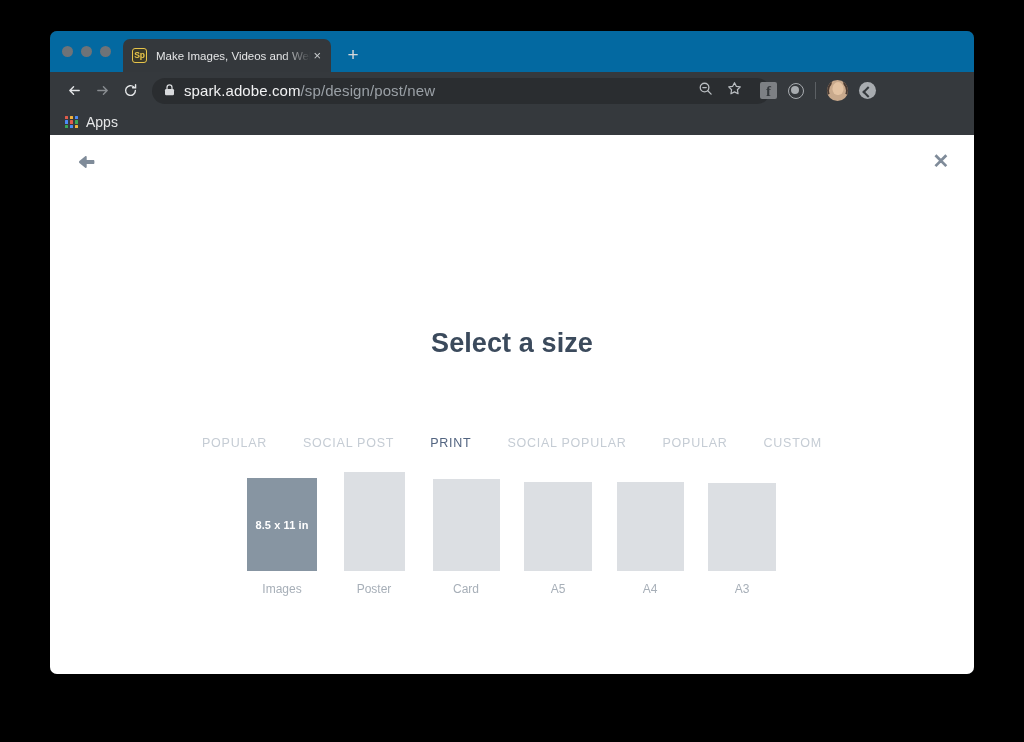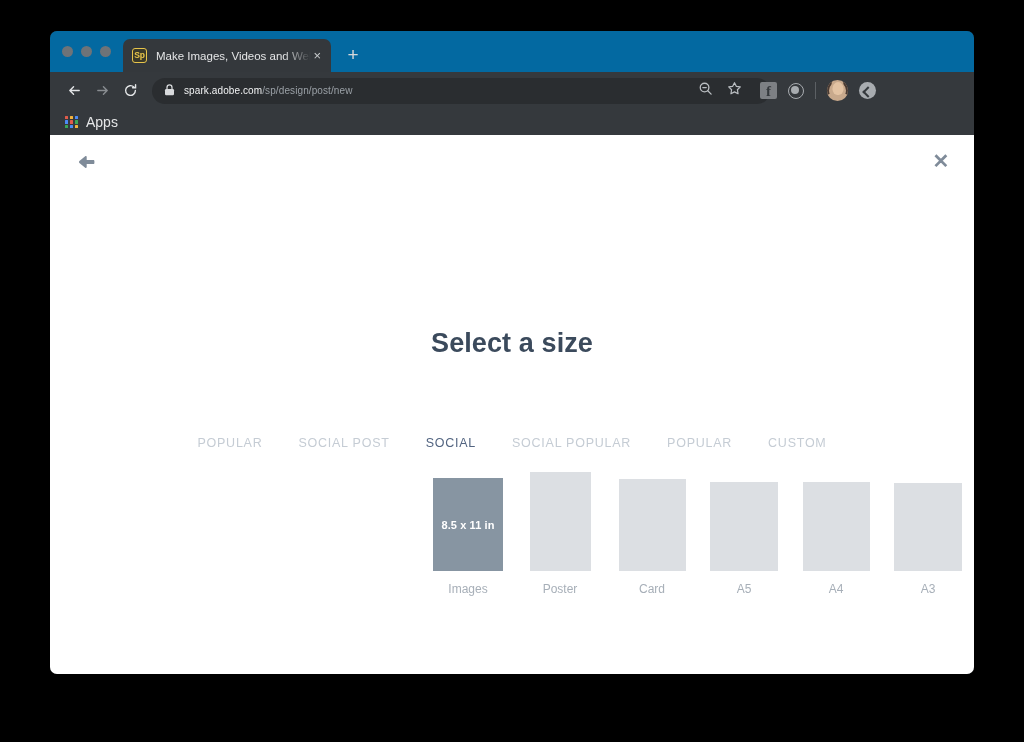--- a/index.html
+++ b/index.html
@@ -133,21 +133,21 @@
     max-width: 618px;
     background: #2a2d30;
     border-radius: 13px;
     display: flex;
     align-items: center;
     padding: 0 12px;
     cursor: text;
   }
   #lock-icon { flex: 0 0 11px; margin-right: 9px; }
   #url-text {
-    font-size: 10px;
+    font-size: 15px;
     color: #f1f2f3;
     white-space: nowrap;
     letter-spacing: 0.1px;
   }
   #url-text .url-path { color: #9aa0a6; }
 
   #omnibox-actions {
     display: flex;
     align-items: center;
     margin-left: -72px;
@@ -324,21 +324,21 @@
     cursor: pointer;
     white-space: nowrap;
   }
   .cat-tab.active { color: #526480; }
 
   #size-grid {
     position: absolute;
     top: 337px;
     left: 0; right: 0;
     display: flex;
-    justify-content: flex-end;
+    justify-content: center;
     align-items: flex-end;
     gap: 0;
   }
   .size-card {
     width: 92px;
     display: flex;
     flex-direction: column;
     align-items: center;
     cursor: pointer;
   }
@@ -464,21 +464,21 @@
       </svg>
     </div>
 
     <div id="close-button">✕</div>
 
     <div id="page-title">Select a size</div>
 
     <div id="category-tabs">
         <div class="cat-tab">POPULAR</div>
         <div class="cat-tab">SOCIAL POST</div>
-        <div class="cat-tab active">SOCIAL</div>
+        <div class="cat-tab active">PRINT</div>
         <div class="cat-tab">SOCIAL POPULAR</div>
         <div class="cat-tab">POPULAR</div>
         <div class="cat-tab">CUSTOM</div>
       </div>
 
     <div id="size-grid">
         <div class="size-card selected">
           <div class="size-thumb" style="width: 70px; height: 93px;">
             <span class="size-dims">8.5 x 11 in</span>
           </div>

